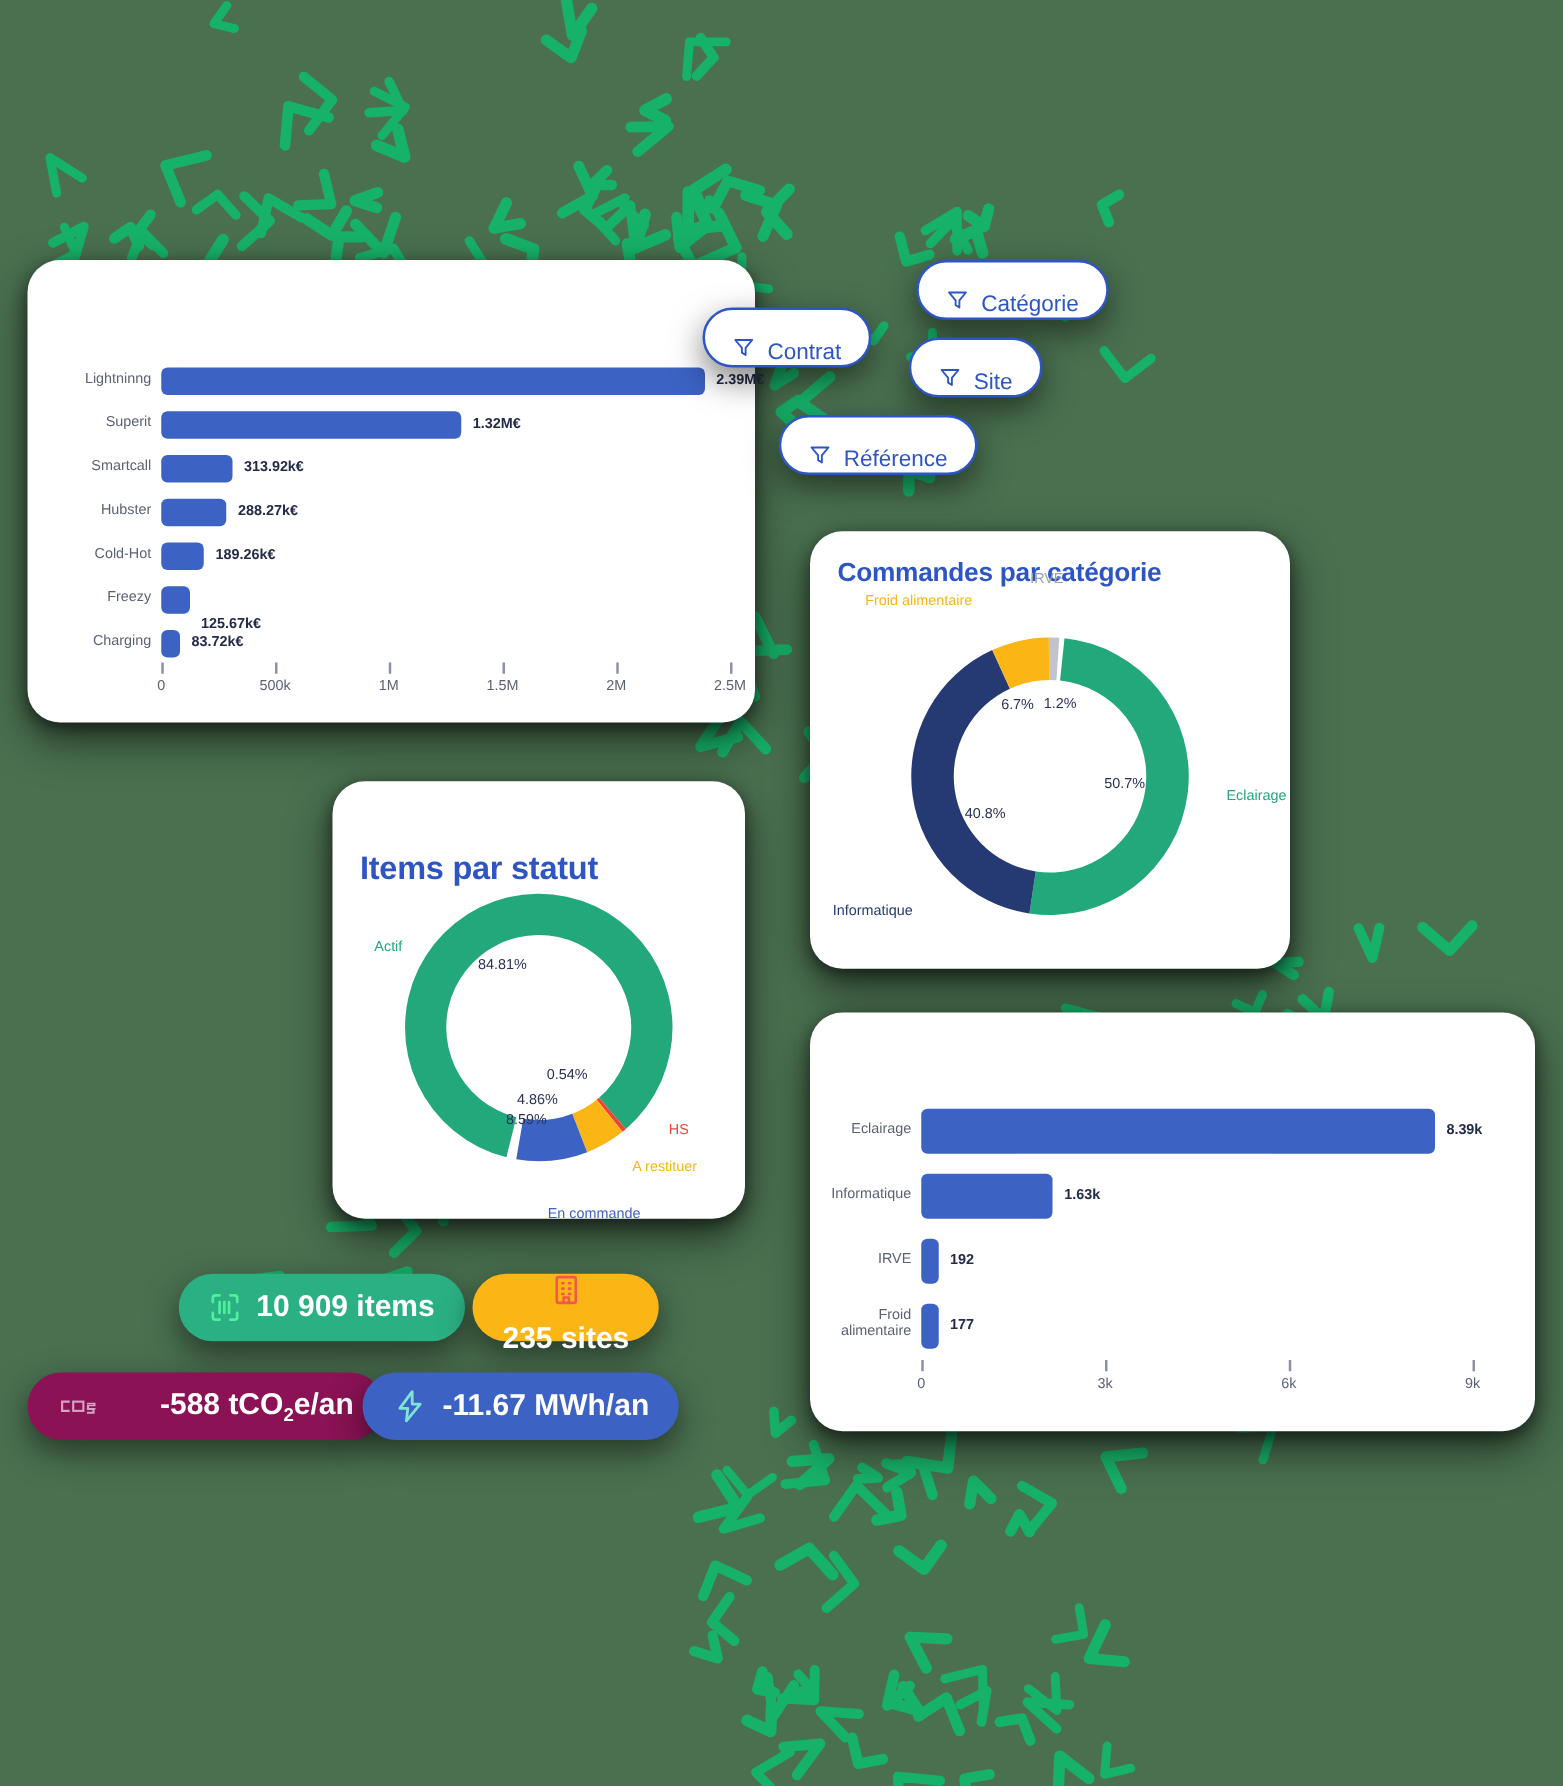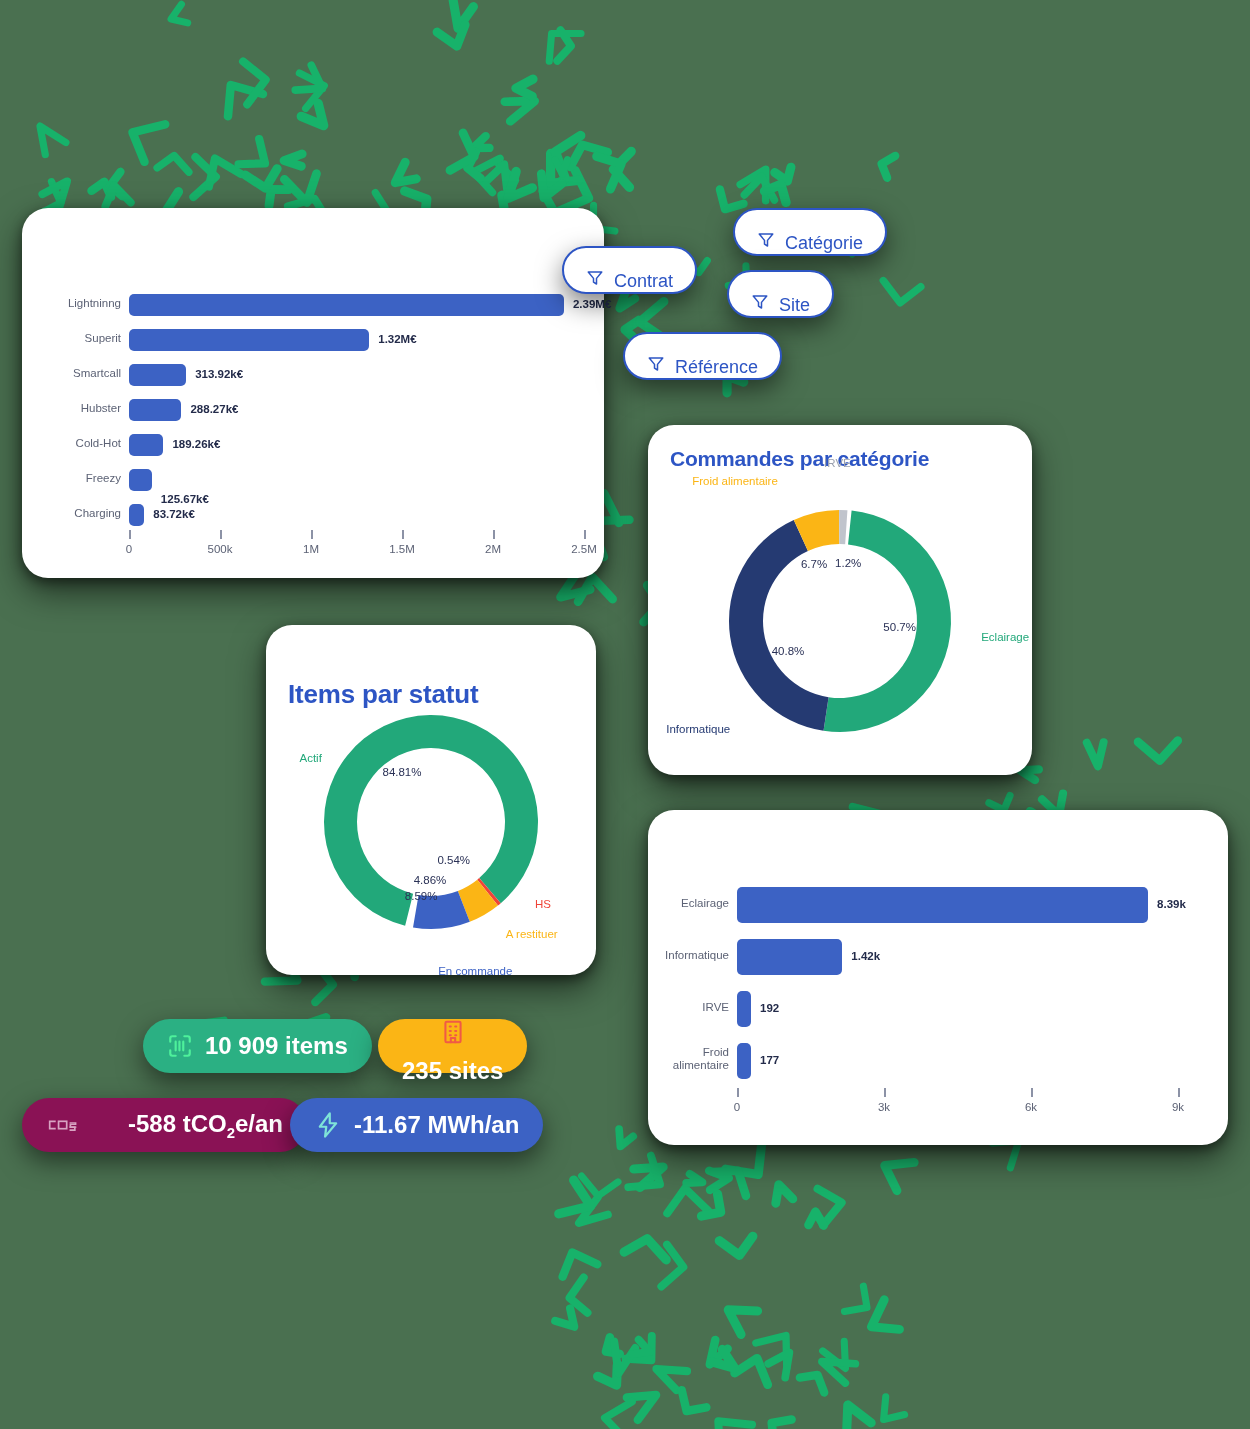--- a/index.html
+++ b/index.html
@@ -655,21 +655,21 @@
     </div>
 </div>
 
 <div class="card" id="card-items-cat">
   <div class="barchart" id="bc-items">
       <div class="bc-label" style="left: 1px; width: 80px; top: 87px;">Eclairage</div>
       <div class="bc-bar" style="left: 89px; top: 77px; width: 411.11px; height: 36px; background: rgb(60, 98, 196);"></div>
       <div class="bc-value" style="left: 509.11px; top: 88px;">8.39k</div>
       <div class="bc-label" style="left: 1px; width: 80px; top: 139px;">Informatique</div>
       <div class="bc-bar" style="left: 89px; top: 129px; width: 105.35px; height: 36px; background: rgb(60, 98, 196);"></div>
-      <div class="bc-value" style="left: 203.35px; top: 140px;">1.42k</div>
+      <div class="bc-value" style="left: 203.35px; top: 140px;">1.63k</div>
       <div class="bc-label" style="left: 1px; width: 80px; top: 191px;">IRVE</div>
       <div class="bc-bar" style="left: 89px; top: 181px; width: 14px; height: 36px; background: rgb(60, 98, 196);"></div>
       <div class="bc-value" style="left: 112px; top: 192px;">192</div>
       <div class="bc-label" style="left: 1px; width: 80px; top: 236px;">Froid<br>alimentaire</div>
       <div class="bc-bar" style="left: 89px; top: 233px; width: 14px; height: 36px; background: rgb(60, 98, 196);"></div>
       <div class="bc-value" style="left: 112px; top: 244px;">177</div>
       <div class="bc-tick" style="left: 89px; top: 278px; height: 9px;"></div>
       <div class="bc-ticklabel" style="left: 89px; top: 291px;">0</div>
       <div class="bc-tick" style="left: 236px; top: 278px; height: 9px;"></div>
       <div class="bc-ticklabel" style="left: 236px; top: 291px;">3k</div>

